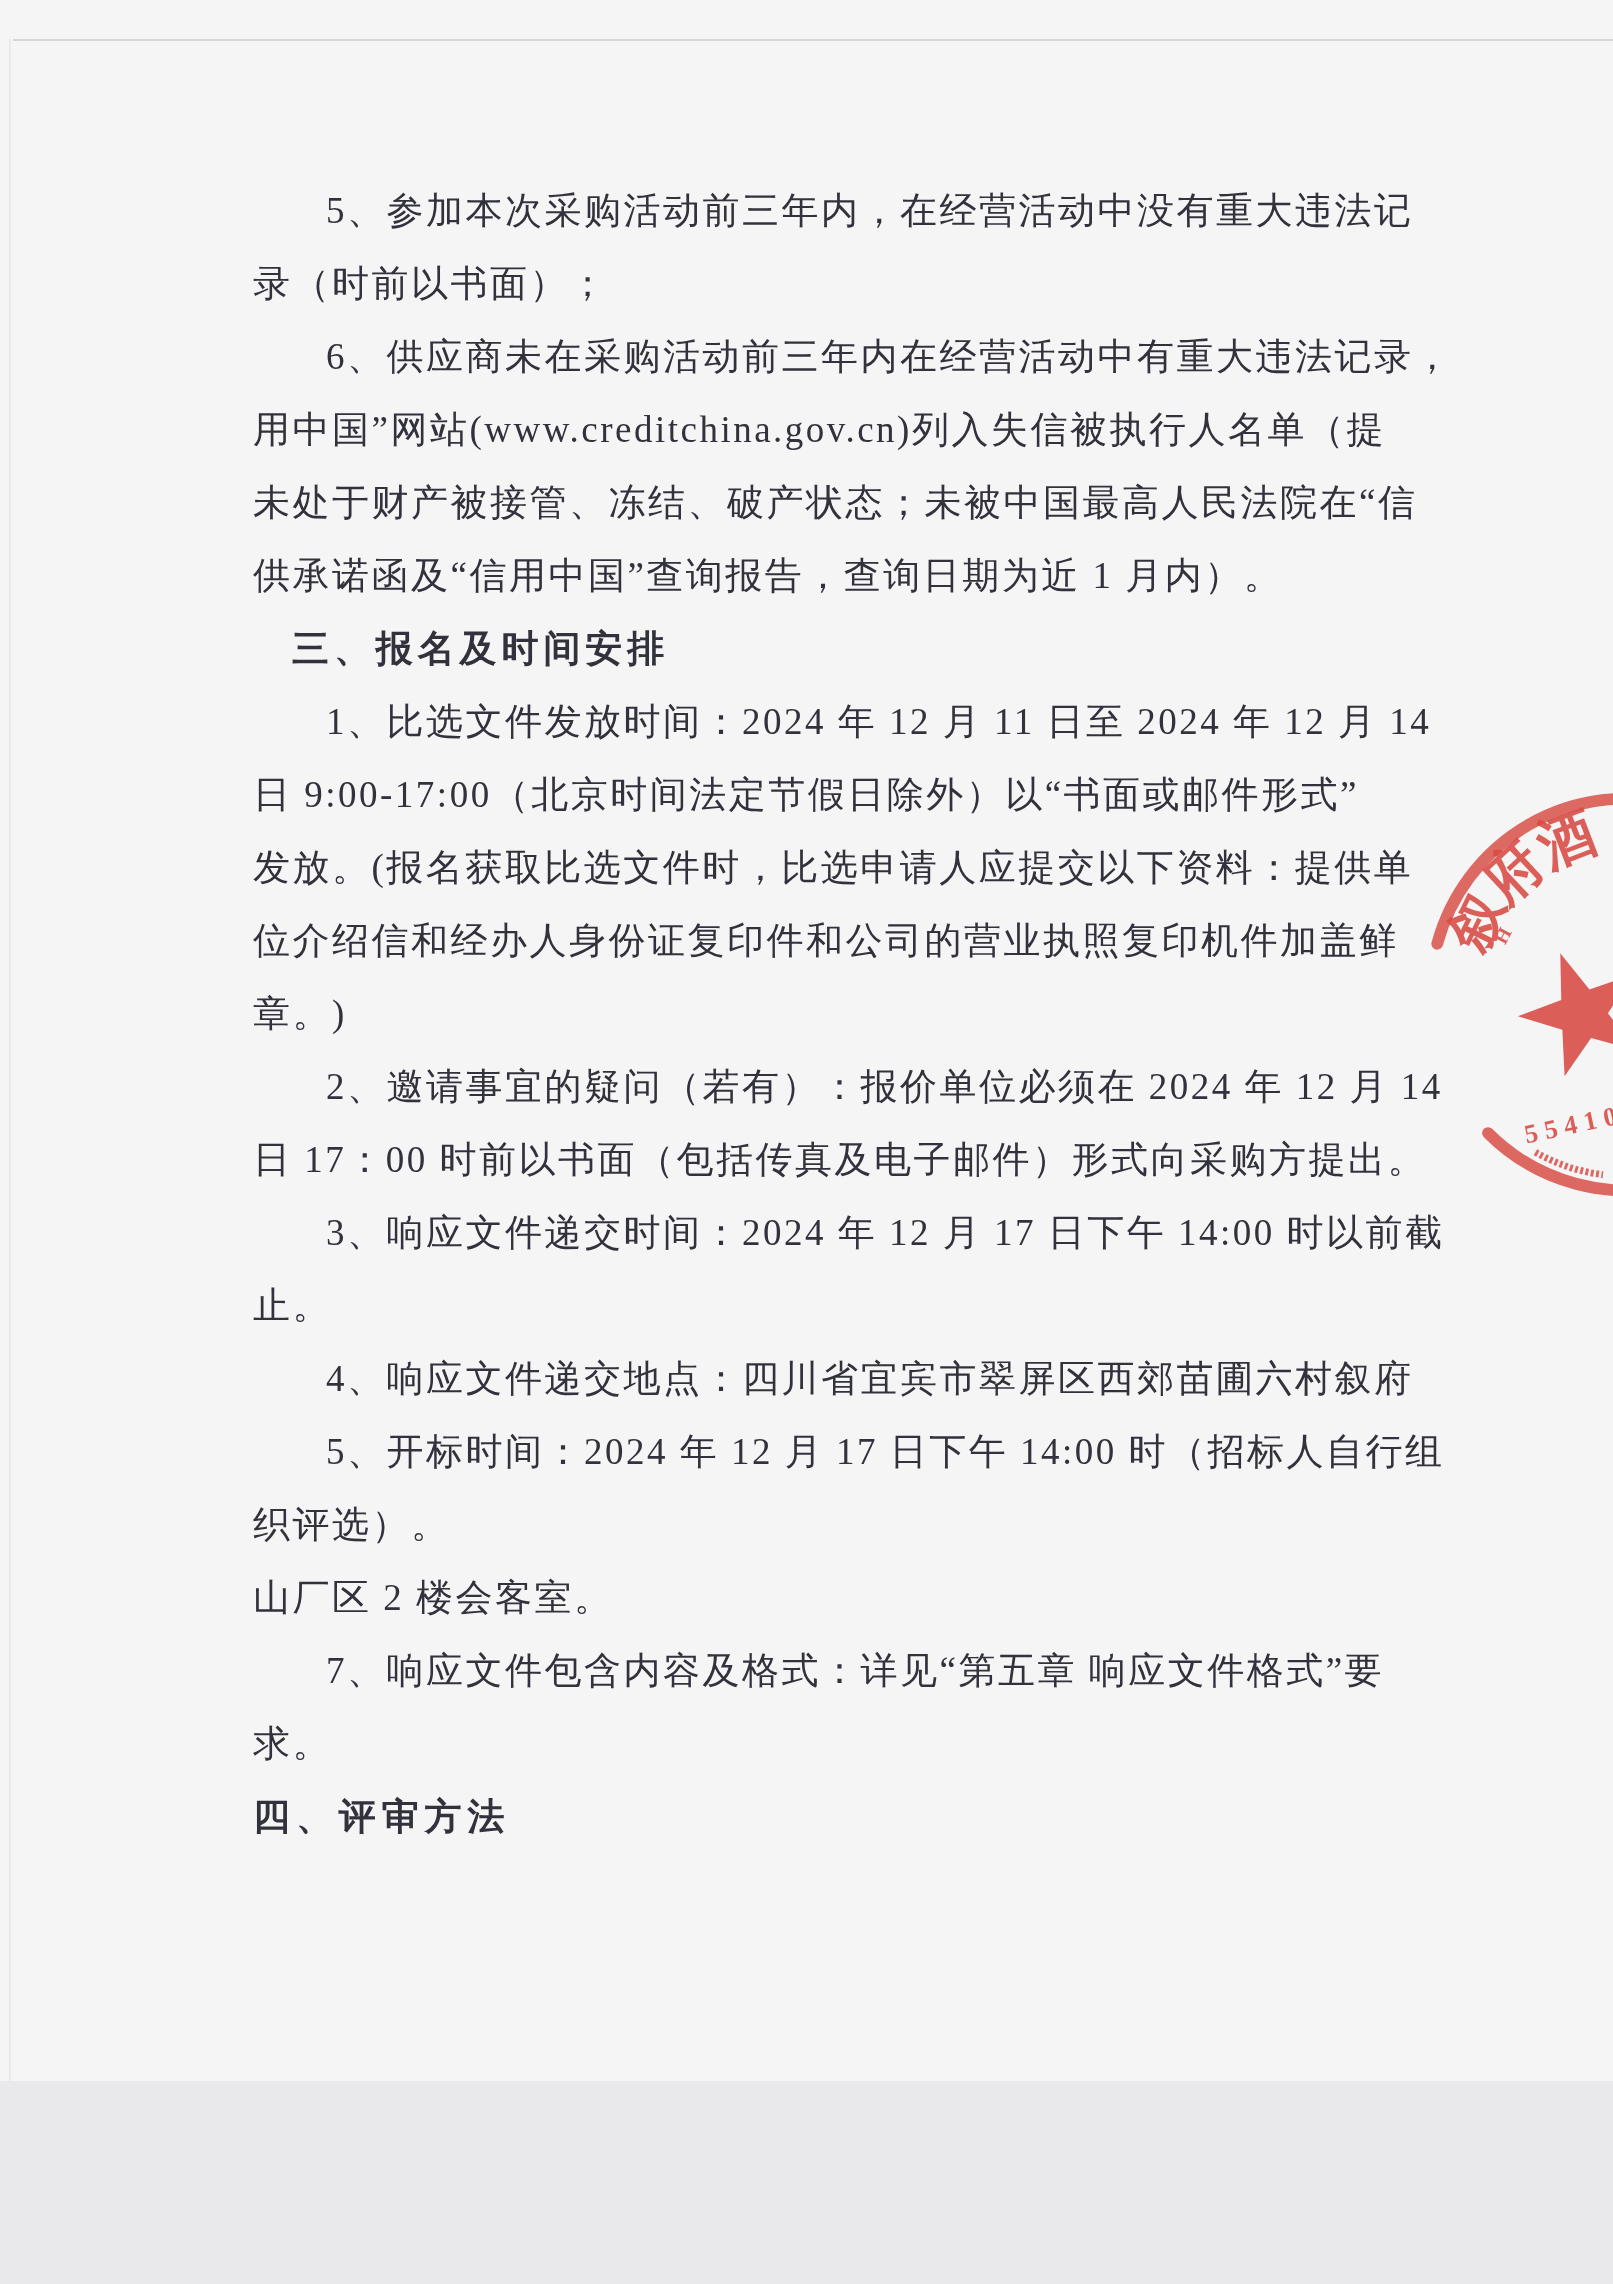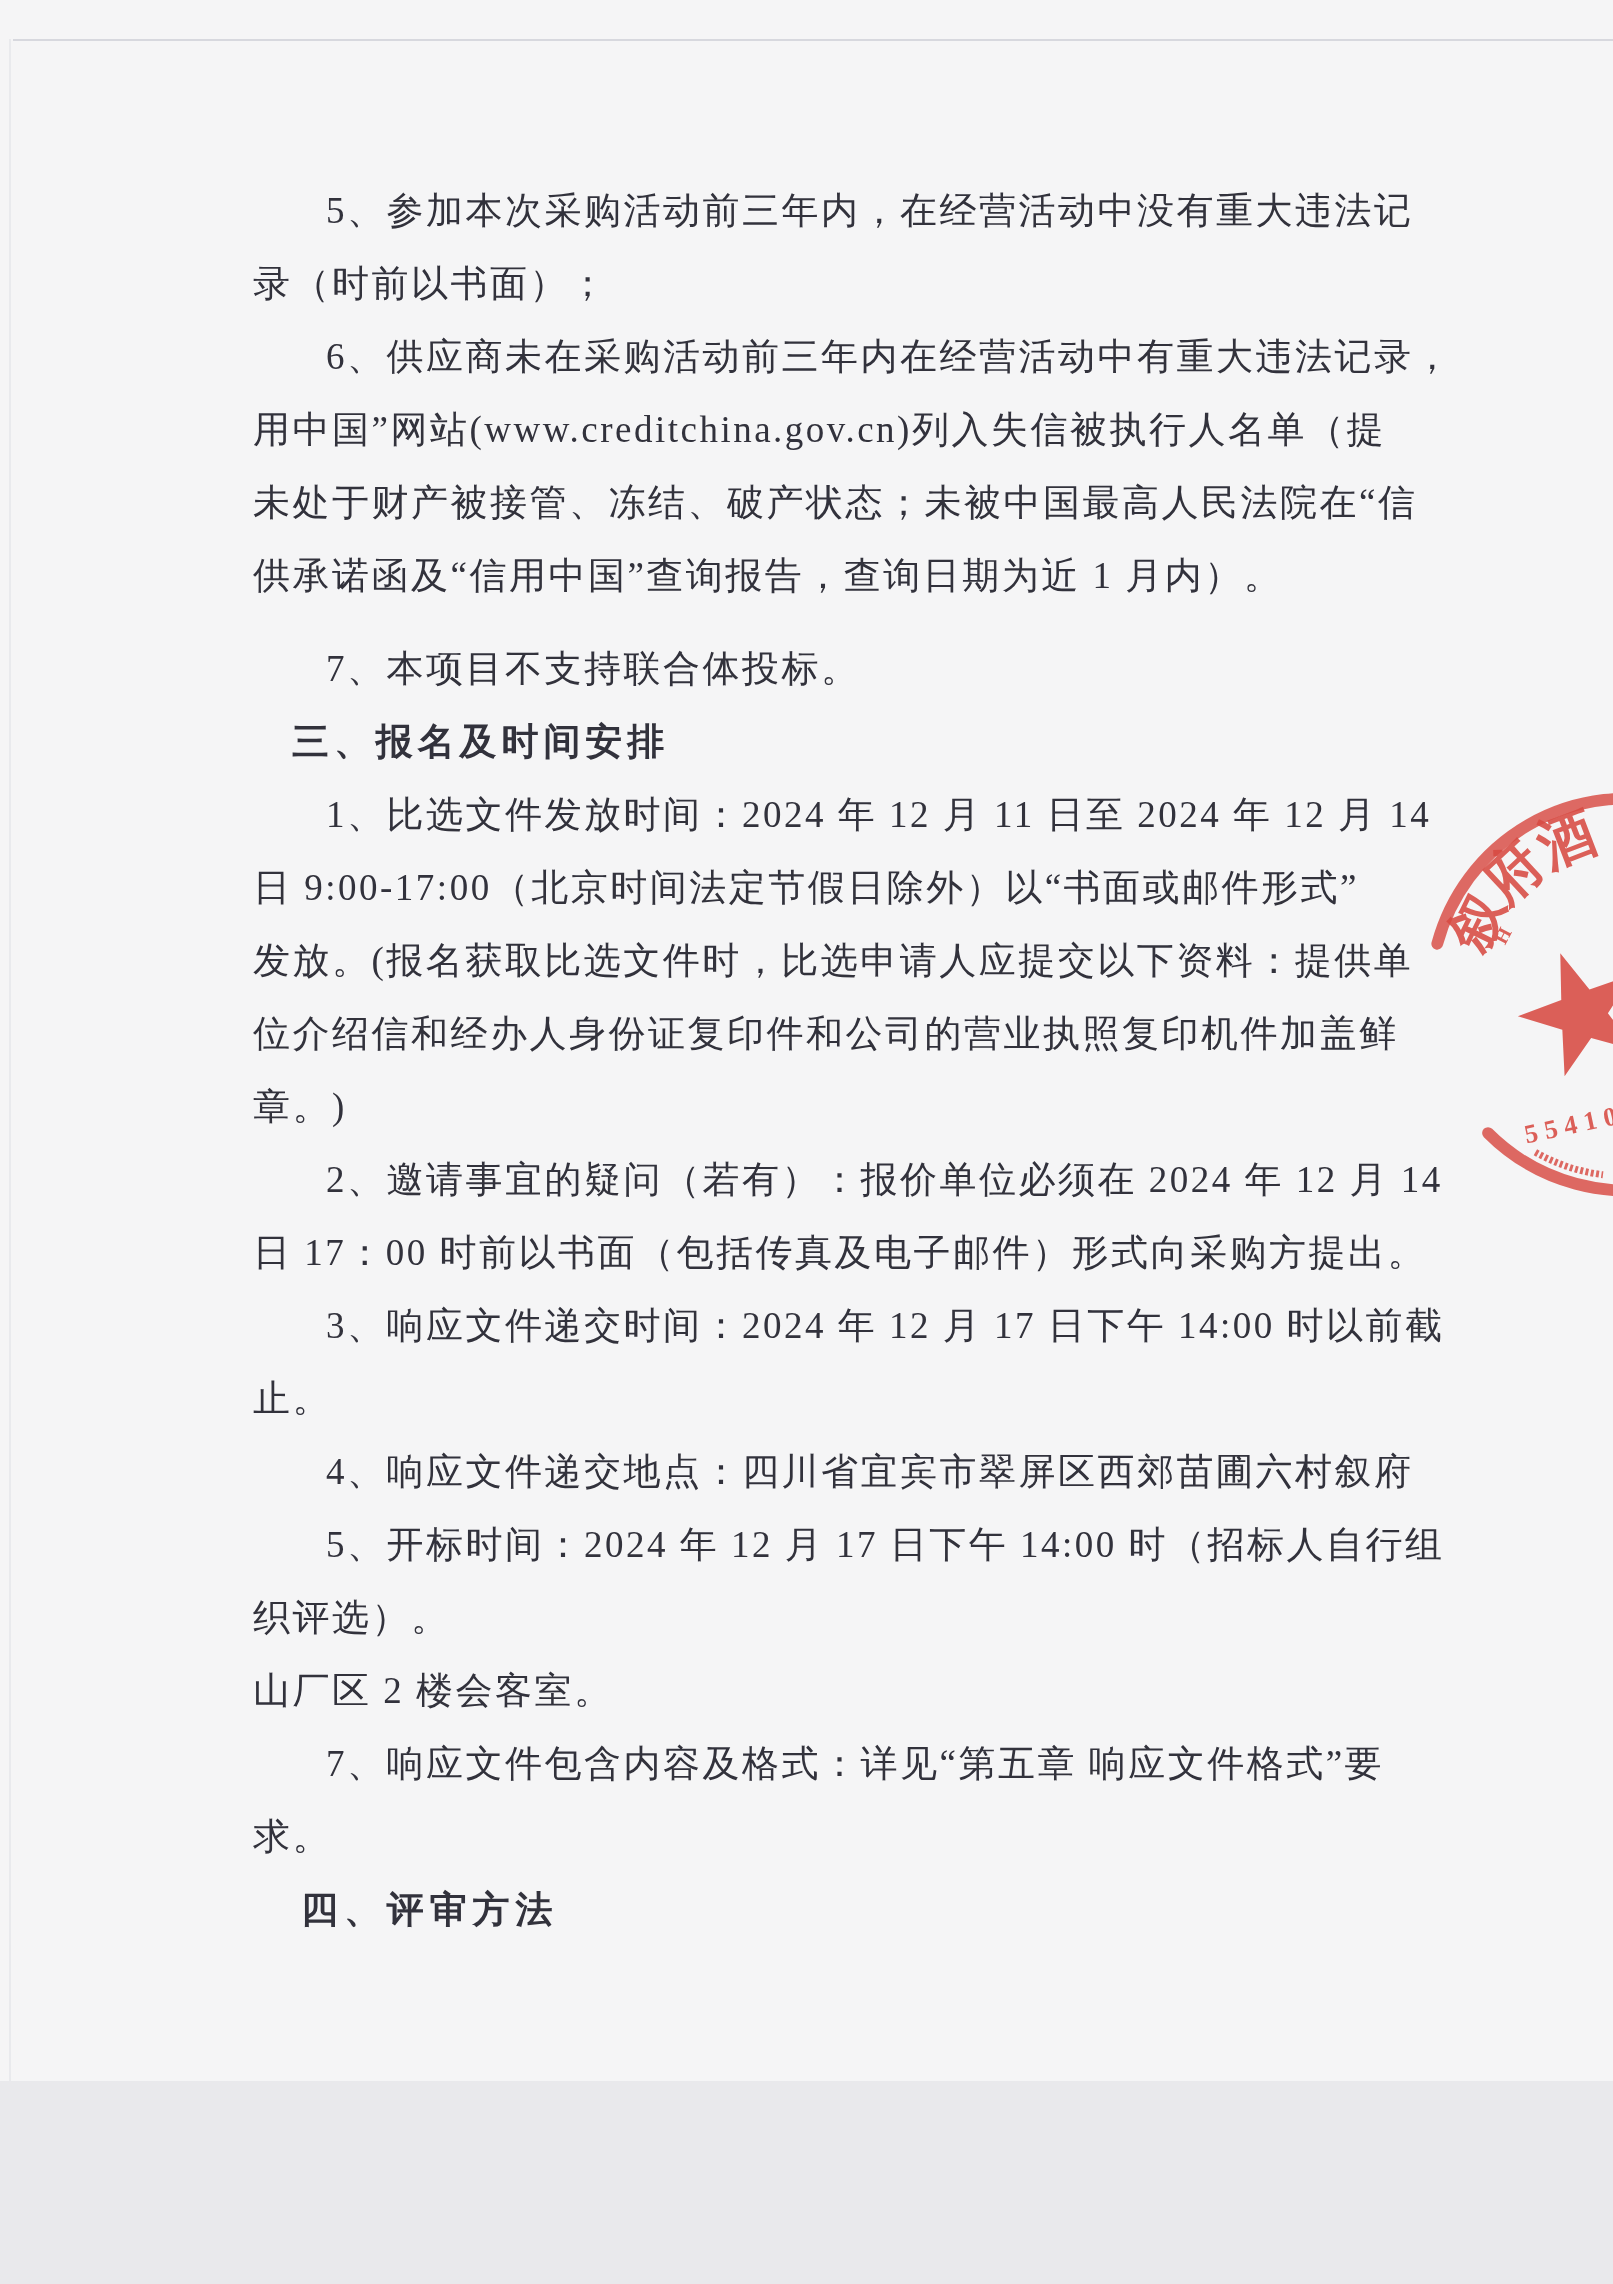--- a/index.html
+++ b/index.html
@@ -22,21 +22,21 @@
   .doc-body{
     position:absolute;left:253px;top:174px;width:1235px;
   }
   .ln{
     height:73px;line-height:73px;
     font-size:37px;letter-spacing:2.5px;
     white-space:nowrap;
   }
   .item{padding-left:73px;}
   .h3{padding-left:39px;font-weight:bold;letter-spacing:4.9px;}
-  .h4{font-weight:bold;letter-spacing:5.9px;margin-left:48px;}
+  .h4{font-weight:bold;letter-spacing:5.9px;}
   .gap{margin-top:19.6px;}
   .pagenum{
     position:absolute;left:790px;top:2092px;width:59px;
     text-align:center;font-size:31px;letter-spacing:0;
     color:#3a3a44;
   }
   .seal{position:absolute;left:1411px;top:779px;}
 </style>
 </head>
 <body>
@@ -46,21 +46,20 @@
   <div class="scan-border-top"></div>
   <div class="scan-border-left"></div>
 
   <div class="doc-body">
       <div class="ln item">5、参加本次采购活动前三年内，在经营活动中没有重大违法记</div>
       <div class="ln cont">录（时前以书面）；</div>
       <div class="ln item">6、供应商未在采购活动前三年内在经营活动中有重大违法记录，</div>
       <div class="ln cont">用中国”网站(www.creditchina.gov.cn)列入失信被执行人名单（提</div>
       <div class="ln cont">未处于财产被接管、冻结、破产状态；未被中国最高人民法院在“信</div>
       <div class="ln cont">供承诺函及“信用中国”查询报告，查询日期为近 1 月内）。</div>
-      <div class="ln item gap">7、本项目不支持联合体投标。</div>
       <div class="ln h3">三、报名及时间安排</div>
       <div class="ln item">1、比选文件发放时间：2024 年 12 月 11 日至 2024 年 12 月 14</div>
       <div class="ln cont">日 9:00-17:00（北京时间法定节假日除外）以“书面或邮件形式”</div>
       <div class="ln cont">发放。(报名获取比选文件时，比选申请人应提交以下资料：提供单</div>
       <div class="ln cont">位介绍信和经办人身份证复印件和公司的营业执照复印机件加盖鲜</div>
       <div class="ln cont">章。)</div>
       <div class="ln item">2、邀请事宜的疑问（若有）：报价单位必须在 2024 年 12 月 14</div>
       <div class="ln cont">日 17：00 时前以书面（包括传真及电子邮件）形式向采购方提出。</div>
       <div class="ln item">3、响应文件递交时间：2024 年 12 月 17 日下午 14:00 时以前截</div>
       <div class="ln cont">止。</div>

